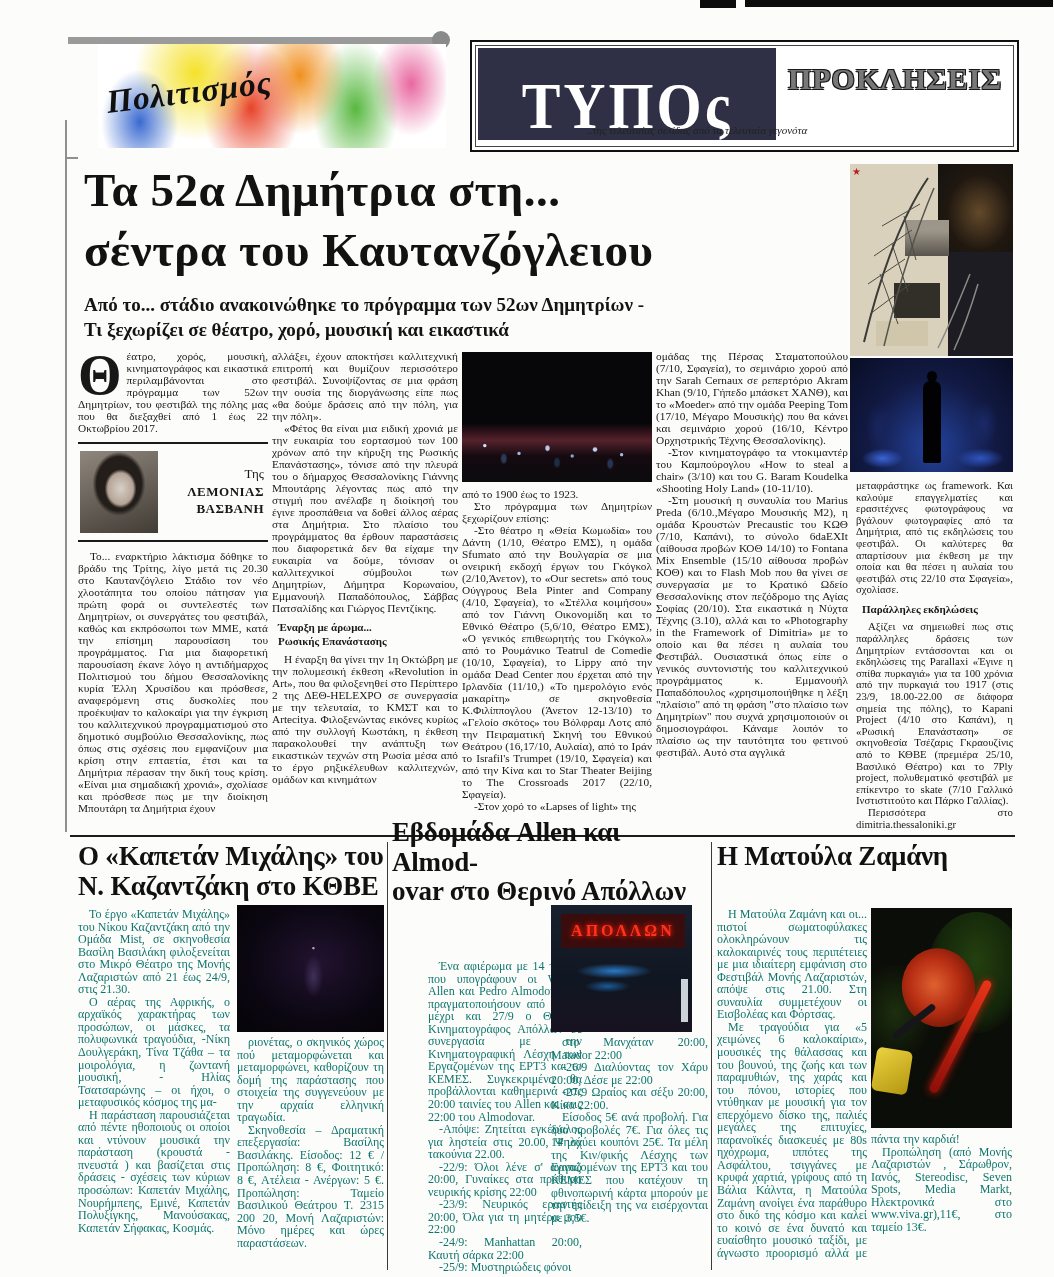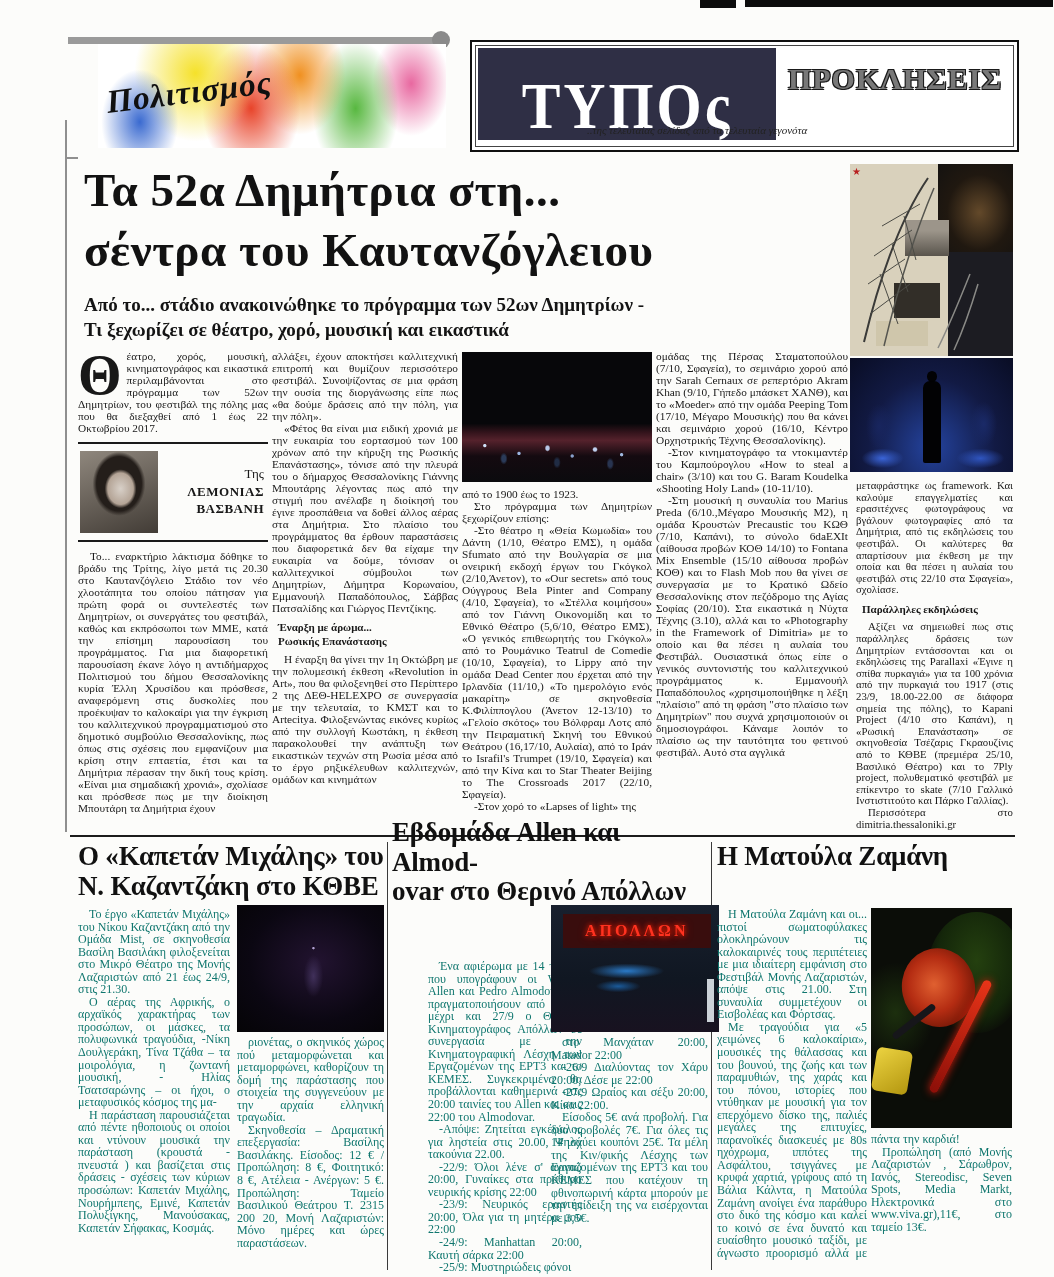--- a/index.html
+++ b/index.html
@@ -93,21 +93,21 @@
   .sil::before{content:"";position:absolute;left:4px;top:-10px;width:10px;height:11px;border-radius:50%;background:#020204;}
   .ph-kthbe{left:237px;top:905px;width:147px;height:127px;
     background:
       radial-gradient(2px 2px at 52% 34%, #b0a0d0 40%, rgba(0,0,0,0) 80%),
       radial-gradient(ellipse 13px 28px at 52% 56%, #40305a 0%, rgba(0,0,0,0) 75%),
       radial-gradient(ellipse at 55% 45%, #221330 0%, #0b0712 60%, #050406 100%);}
   .ph-apollon{left:551px;top:905px;width:141px;height:127px;
     background:
       radial-gradient(ellipse 50px 10px at 45% 52%, #2a7ac8 0%, rgba(0,0,0,0) 75%),
       radial-gradient(ellipse 30px 8px at 40% 64%, #1a5a9a 0%, rgba(0,0,0,0) 75%),
-      linear-gradient(#18202e 0%, #101722 58%, #181220 100%); padding-left: 27px;}
+      linear-gradient(#18202e 0%, #101722 58%, #181220 100%);}
   .marq{position:absolute;left:7%;top:7%;width:88%;height:27%;background:#390d0d;
     display:flex;align-items:center;justify-content:center;}
   .neon{font-size:16px;font-weight:bold;letter-spacing:3px;color:#ff3220;
     text-shadow:0 0 5px #ff2000,0 0 9px #c01000;}
   .ap-sliver{position:absolute;right:3%;bottom:8%;width:7px;height:34%;background:#ccd2d8;}
   .ph-zamani{left:871px;top:908px;width:141px;height:220px;background:#0b0d08;}
   .zl{position:absolute;}
   .z-hair1{left:40%;top:2%;width:70%;height:55%;border-radius:50%;
     background:radial-gradient(ellipse at 50% 40%, #24400f 0%, #14260a 55%, rgba(0,0,0,0) 75%);}
   .z-hair2{left:-10%;top:25%;width:55%;height:45%;border-radius:50%;

